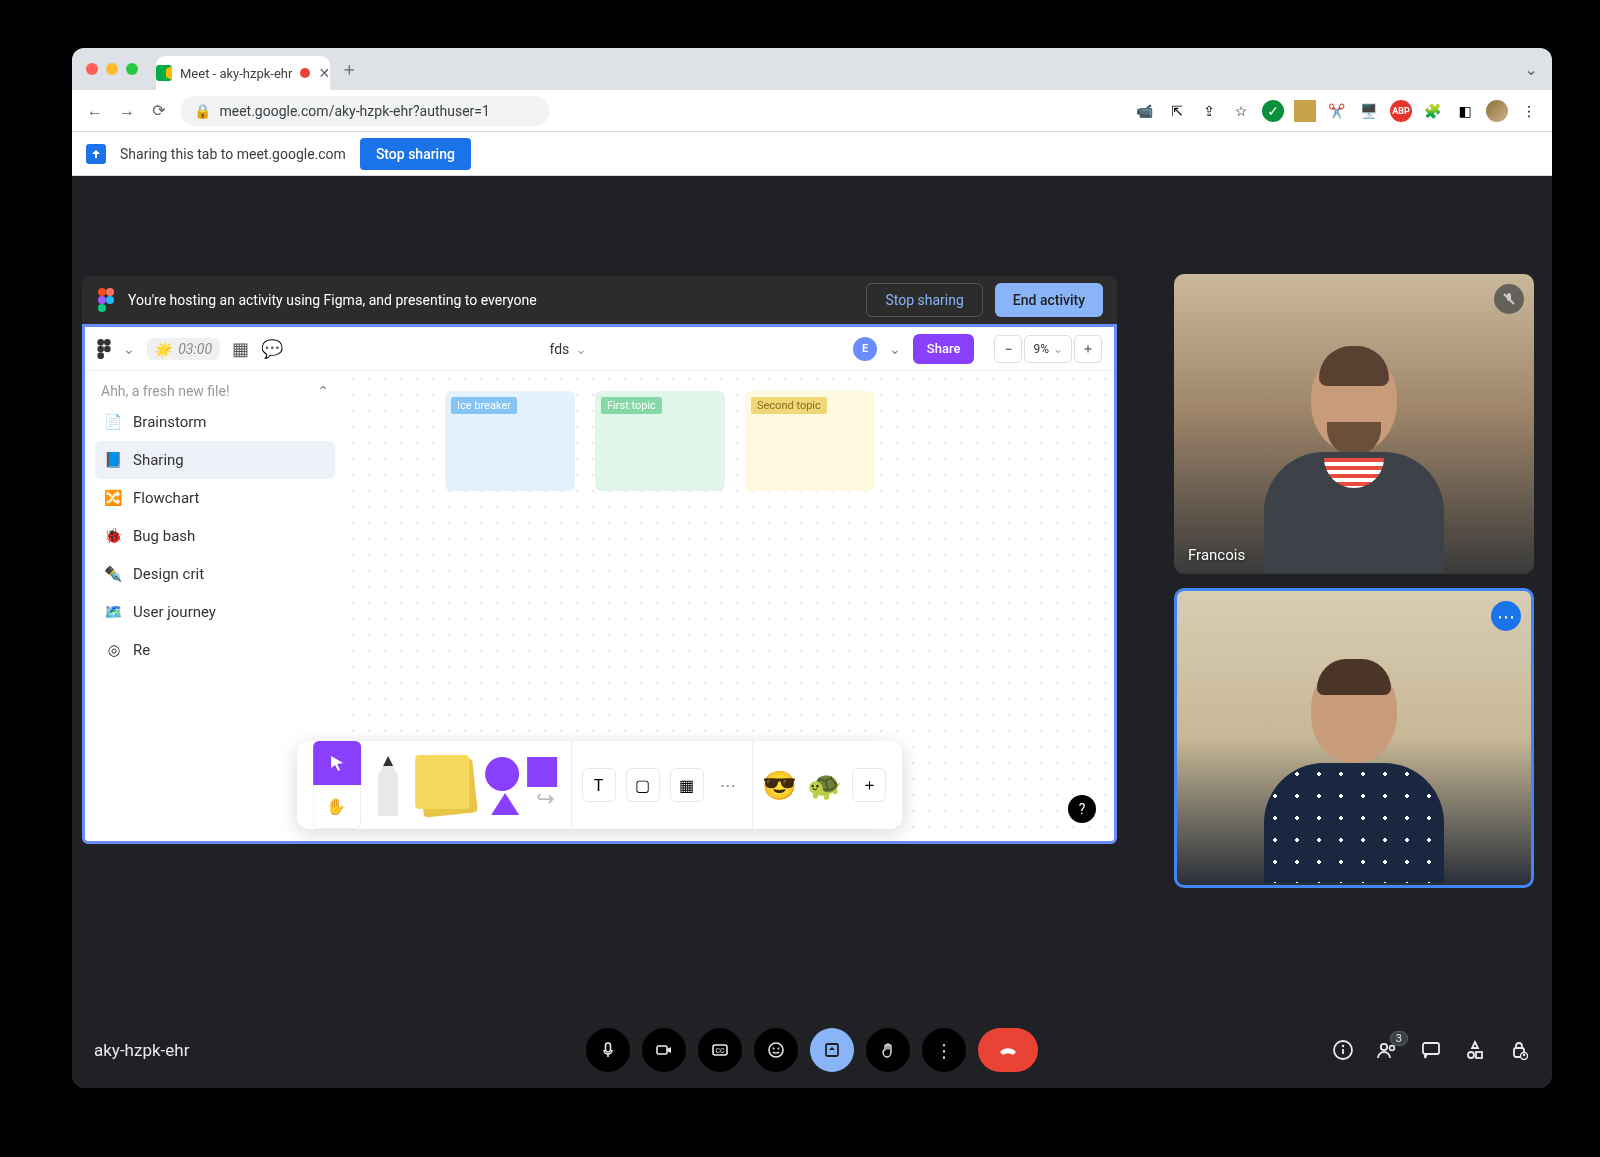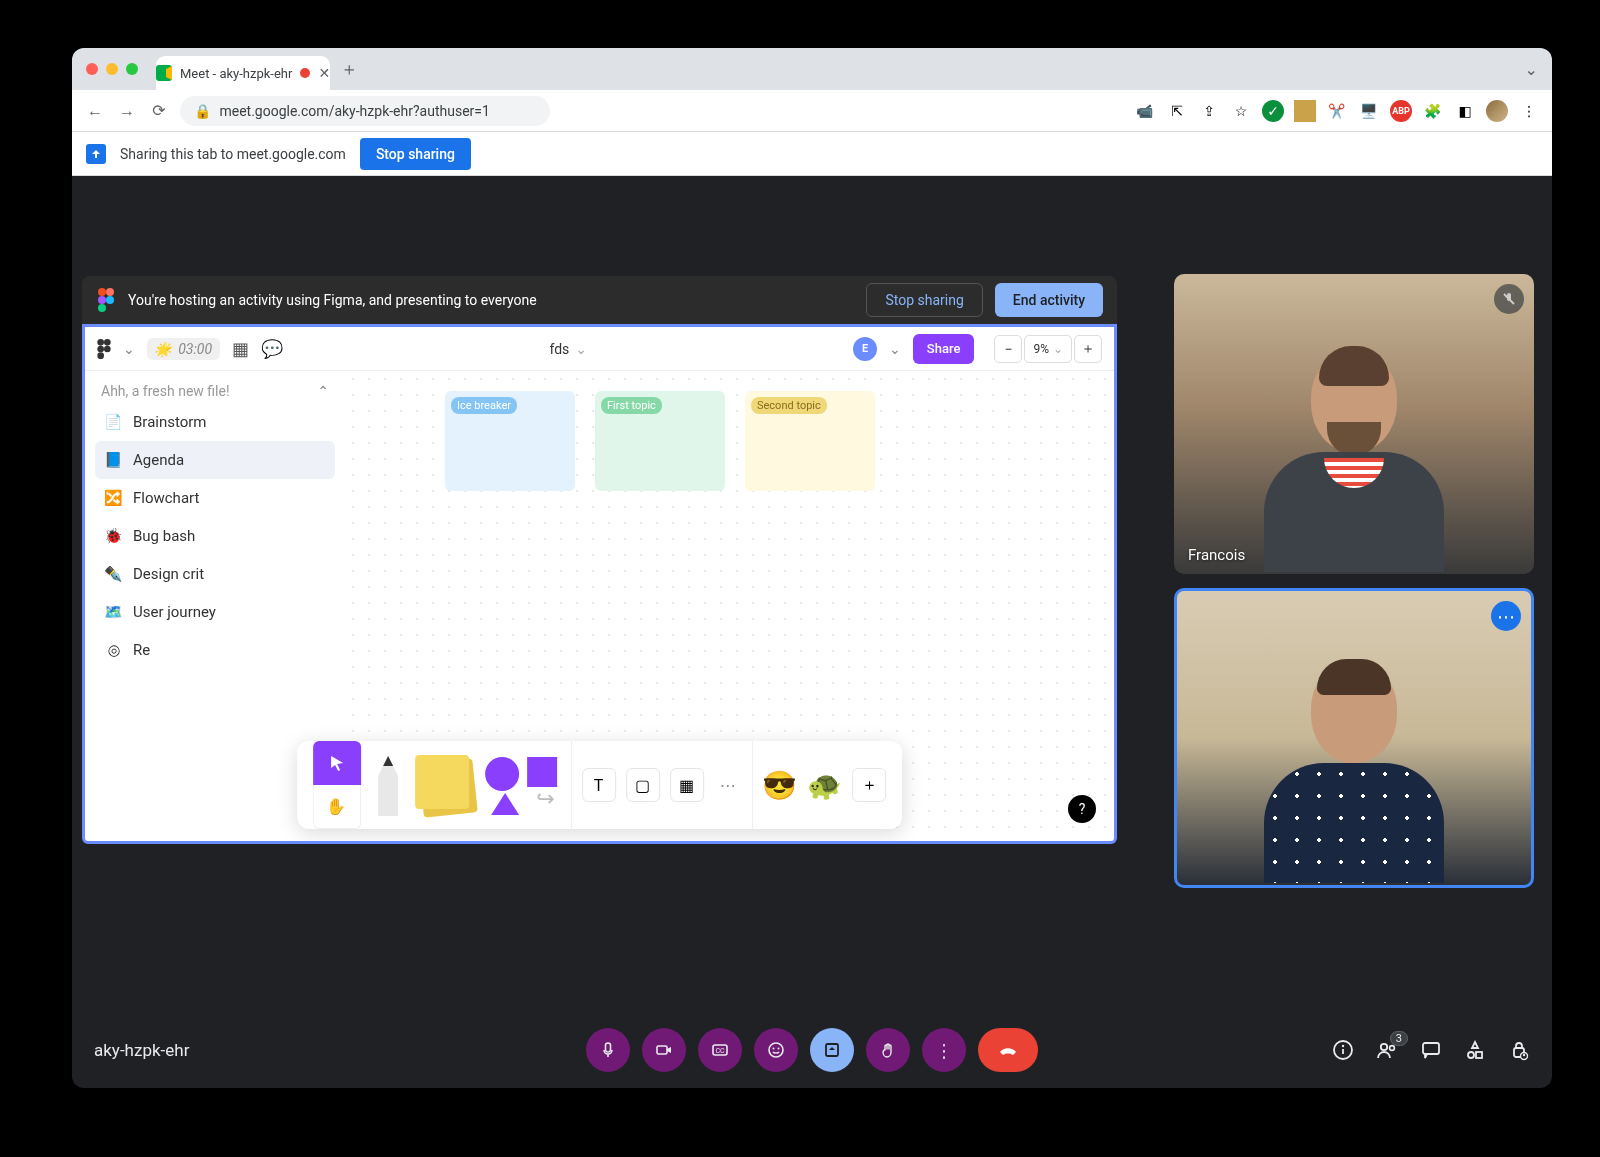--- a/index.html
+++ b/index.html
@@ -56,21 +56,21 @@
   .hint{color:#aaa;font-size:13px;padding:4px 6px;margin-bottom:10px;line-height:1.4;}
   .tmpl{display:flex;align-items:center;gap:10px;height:38px;padding:0 10px;border-radius:6px;font-size:15px;color:#333;}
   .tmpl.sel{background:#eef1f7;}
   .tmpl .ico{width:18px;height:18px;display:flex;align-items:center;justify-content:center;font-size:15px;}
 
   .canvas{position:absolute;left:260px;right:0;top:44px;bottom:0;background-image:radial-gradient(circle,#e8e8e8 1px,transparent 1px);background-size:16px 16px;}
   .card{position:absolute;top:20px;width:130px;height:100px;border-radius:6px;padding:6px;font-size:12px;}
   .card.c1{left:100px;background:#e3f2fd;}
   .card.c2{left:250px;background:#e1f6ea;}
   .card.c3{left:400px;background:#fff9e0;}
-  .card-lbl{display:inline-block;padding:2px 6px;border-radius:8px;font-size:11px;}
+  .card-lbl{display:inline-block;padding:2px 6px;border-radius:2px;font-size:11px;}
   .c1 .card-lbl{background:#85c5f5;color:#fff;}
   .c2 .card-lbl{background:#86d9a7;color:#fff;}
   .c3 .card-lbl{background:#f0d878;color:#8a6d1f;}
 
   .ftoolbar{position:absolute;left:50%;bottom:12px;transform:translateX(-50%);background:#fff;border-radius:12px;box-shadow:0 4px 20px rgba(0,0,0,.15);height:88px;display:flex;align-items:center;padding:0 6px;}
   .ftool-group{display:flex;align-items:center;height:100%;padding:0 10px;gap:10px;}
   .ftool-group + .ftool-group{border-left:1px solid #eee;}
   .sel-tool{width:48px;display:flex;flex-direction:column;}
   .sel-tool .top{height:44px;background:#8a3ffc;display:flex;align-items:center;justify-content:center;border-radius:6px 6px 0 0;}
   .sel-tool .bot{height:44px;border:1px solid #eee;border-top:none;display:flex;align-items:center;justify-content:center;border-radius:0 0 6px 6px;}
@@ -100,21 +100,21 @@
   .t1 .body{height:120px;background:#3d4248;border-radius:60px 60px 0 0;position:relative;}
   .t1 .stripe{position:absolute;top:6px;left:50%;transform:translateX(-50%);width:60px;height:30px;background:repeating-linear-gradient(#e74c3c 0 4px,#fff 4px 8px);border-radius:0 0 30px 30px;}
   .t2 .hair{position:absolute;top:-4px;left:6px;right:6px;height:36px;background:#4a3526;border-radius:36px 36px 8px 8px;}
   .t2 .body{height:120px;background:#1a2740;border-radius:60px 60px 0 0;background-image:radial-gradient(#fff 2px,transparent 2px);background-size:22px 22px;}
   .t2 .vbar{position:absolute;top:30px;left:0;right:0;height:28px;background:#2b2f36;}
 
   
   .bottom{position:absolute;left:0;right:0;bottom:0;height:76px;display:flex;align-items:center;padding:0 22px;color:#e8eaed;}
   .meet-code{font-size:17px;}
   .ctrls{position:absolute;left:50%;transform:translateX(-50%);display:flex;gap:12px;}
-  .cbtn{width:44px;height:44px;border-radius:50%;background:#701a75;display:flex;align-items:center;justify-content:center;color:#e8eaed;}
+  .cbtn{width:44px;height:44px;border-radius:50%;background:#000000;display:flex;align-items:center;justify-content:center;color:#e8eaed;}
   .cbtn.active{background:#8ab4f8;color:#202124;}
   .cbtn.end{background:#ea4335;width:60px;border-radius:22px;}
   .right-ctrls{margin-left:auto;display:flex;gap:22px;align-items:center;}
   .ricon{color:#e8eaed;position:relative;}
   .count-badge{position:absolute;top:-8px;right:-10px;background:#3c4043;border:1px solid #5f6368;color:#e8eaed;font-size:11px;border-radius:9px;padding:0 5px;}
 
   
   svg{display:block}
 </style>
 </head>
@@ -235,21 +235,21 @@
           <div class="fresh">
             <span>Ahh, a fresh new file!</span>
             <span style="color:#888">⌃</span>
           </div>
           <div class="tmpl">
               <span class="ico">📄</span>
               <span>Brainstorm</span>
             </div>
           <div class="tmpl sel">
               <span class="ico">📘</span>
-              <span>Agenda</span>
+              <span>Sharing</span>
             </div>
           <div class="tmpl">
               <span class="ico">🔀</span>
               <span>Flowchart</span>
             </div>
           <div class="tmpl">
               <span class="ico">🐞</span>
               <span>Bug bash</span>
             </div>
           <div class="tmpl">

